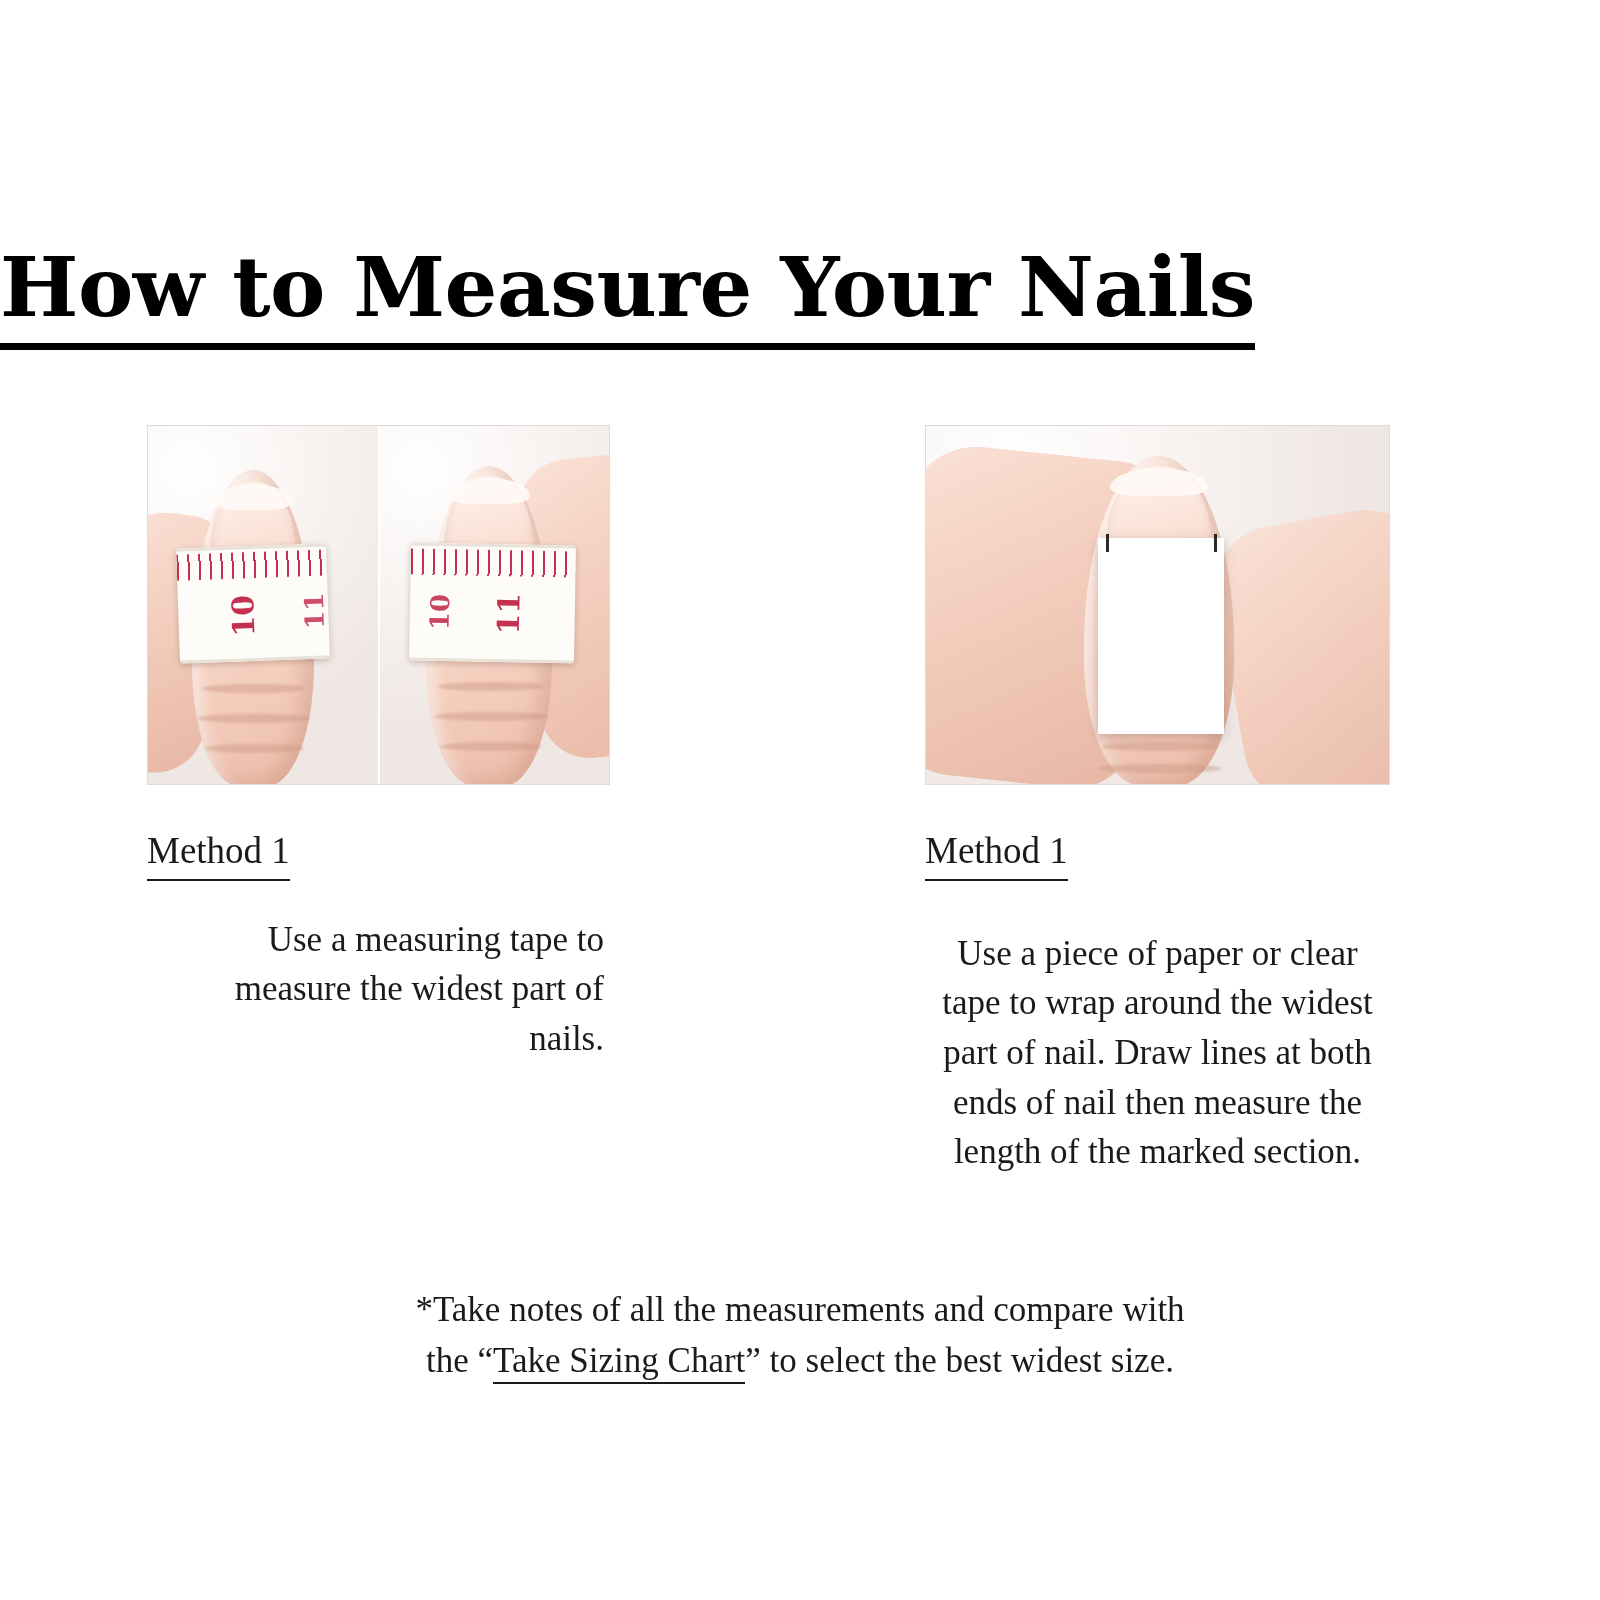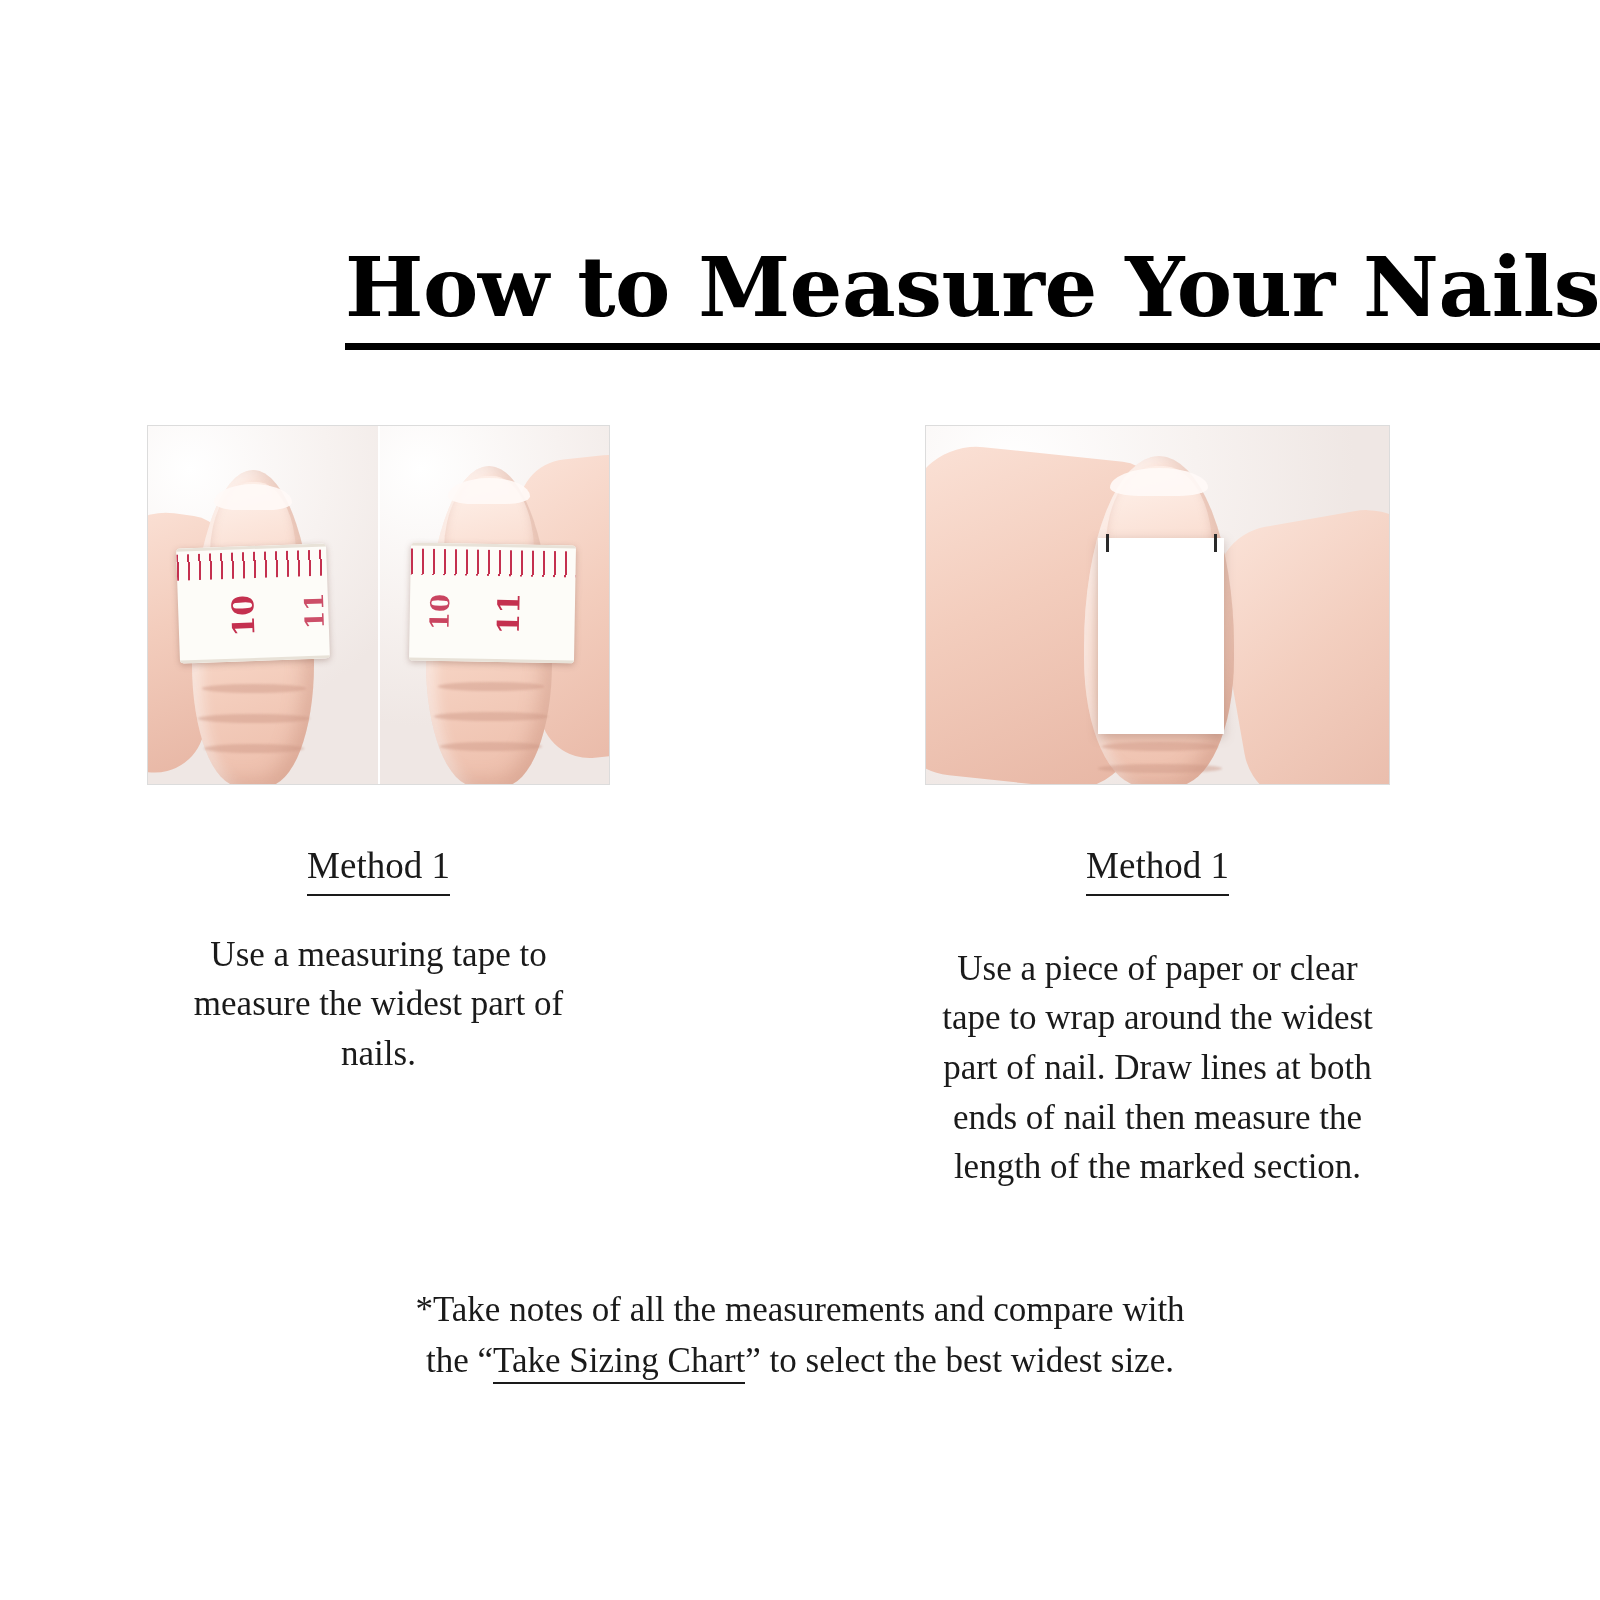--- a/index.html
+++ b/index.html
@@ -20,21 +20,21 @@
     height: 1600px;
     box-sizing: border-box;
   }
 
   
   .title-wrap {
     position: absolute;
     top: 246px;
     left: 0;
     width: 1600px;
-    text-align: right;
+    text-align: left;
   }
   .title {
     display: inline-block;
     font-family: "DejaVu Serif", serif;
     font-weight: 700;
     font-size: 83px;
     line-height: 1.0;
     letter-spacing: -0.5px;
     color: #000000;
     padding-bottom: 14px;
@@ -143,37 +143,36 @@
     box-shadow: 0 3px 10px rgba(130,95,85,0.35);
   }
   .mark {
     position: absolute;
     width: 3px;
     background: #2a2a2a;
   }
 
   
   .method-label {
-    margin-top: 61px;
-    text-align: center;
+    margin-top: 46px;
   }
   .method-label span {
     display: inline-block;
     font-size: 37px;
     line-height: 1.1;
     padding-bottom: 7px;
     border-bottom: 2.5px solid #1a1a1a;
   }
   .desc {
     margin-top: 34px;
     text-align: center;
     font-size: 35px;
     line-height: 1.42;
   }
-  .panel.left .desc { padding: 0 6px; }
+  .panel.left .desc { padding: 0 6px; text-align: right; }
   .panel.right .desc { padding: 0 0px; margin-top: 48px; }
 
   
   .footnote {
     position: absolute;
     top: 1285px;
     left: 0;
     width: 1600px;
     text-align: center;
     font-size: 35px;

